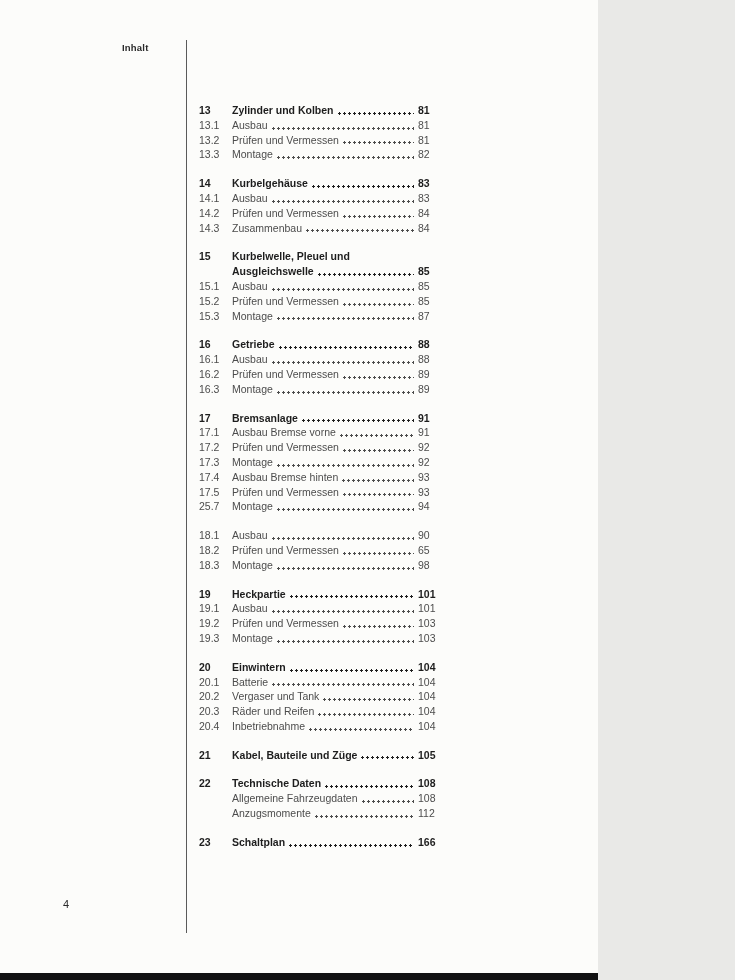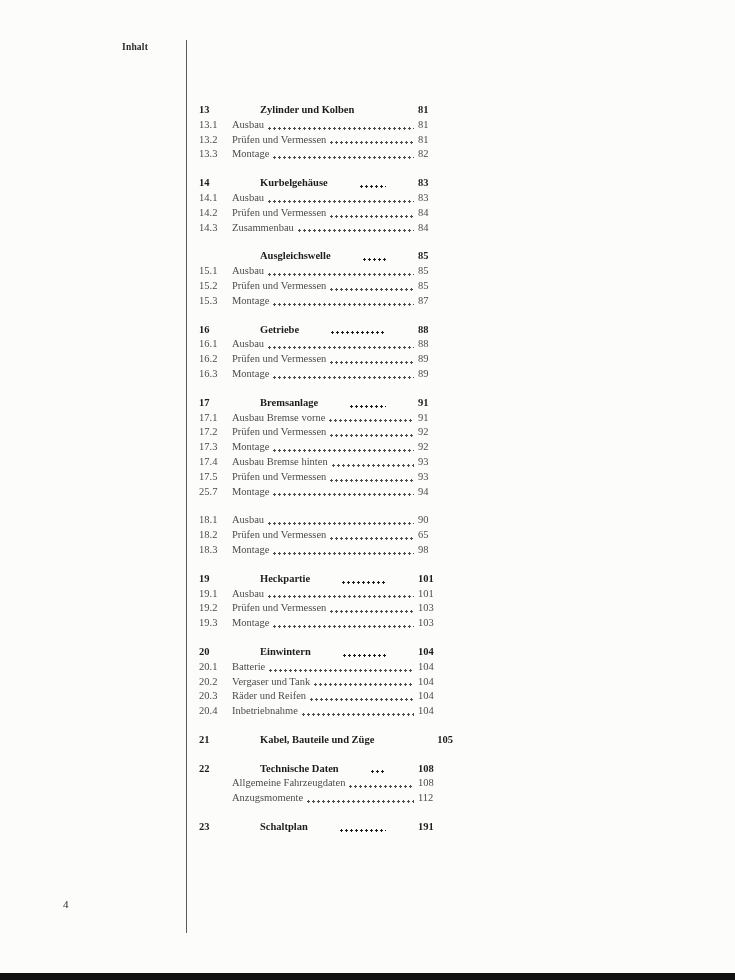--- a/index.html
+++ b/index.html
@@ -3,25 +3,24 @@
 <meta charset="utf-8">
 <style>
   html, body {
     margin: 0;
     padding: 0;
     background: #e9e9e7;
     font-family: "Liberation Sans", sans-serif;
   }
   .page {
     position: relative;
-    width: 735px;
+    width: 598px;
     height: 980px;
     background: #fcfcfa;
     overflow: hidden;
-    font-family: Liberation Serif, serif;
   }
   .inhalt-label {
     position: absolute;
     left: 122px;
     top: 42px;
     font-size: 9.5px;
     font-weight: bold;
     color: #2a2a2a;
     letter-spacing: 0.2px;
   }
@@ -46,21 +45,20 @@
     display: flex;
     align-items: baseline;
     font-size: 10.5px;
     line-height: 14.8px;
     color: #4c4c4c;
     white-space: nowrap;
   }
   .toc-row.chapter {
     font-weight: bold;
     color: #1d1d1d;
-    gap: 28px;
   }
   .cell.num {
     flex: none;
     width: 33px;
   }
   .cell.title {
     flex: none;
   }
   .leader {
     flex: 1;
@@ -147,20 +145,24 @@
         </div>
         <div class="toc-row item">
           <span class="cell num">14.3</span>
           <span class="cell title">Zusammenbau</span>
           <span class="leader"></span>
           <span class="cell pg">84</span>
         </div>
       </div>
       <div class="toc-section">
         <div class="toc-row chapter">
+          <span class="cell num">15</span>
+          <span class="cell title">Kurbelwelle, Pleuel und</span>
+        </div>
+        <div class="toc-row chapter">
           <span class="cell num"></span>
           <span class="cell title">Ausgleichswelle</span>
           <span class="leader"></span>
           <span class="cell pg">85</span>
         </div>
         <div class="toc-row item">
           <span class="cell num">15.1</span>
           <span class="cell title">Ausbau</span>
           <span class="leader"></span>
           <span class="cell pg">85</span>
@@ -352,19 +354,19 @@
           <span class="cell title">Anzugsmomente</span>
           <span class="leader"></span>
           <span class="cell pg">112</span>
         </div>
       </div>
       <div class="toc-section">
         <div class="toc-row chapter">
           <span class="cell num">23</span>
           <span class="cell title">Schaltplan</span>
           <span class="leader"></span>
-          <span class="cell pg">191</span>
+          <span class="cell pg">166</span>
         </div>
       </div>
     </div>
   <span class="footer-page-number">4</span>
   <div class="scan-edge"></div>
 </div>
 
 </body></html>

